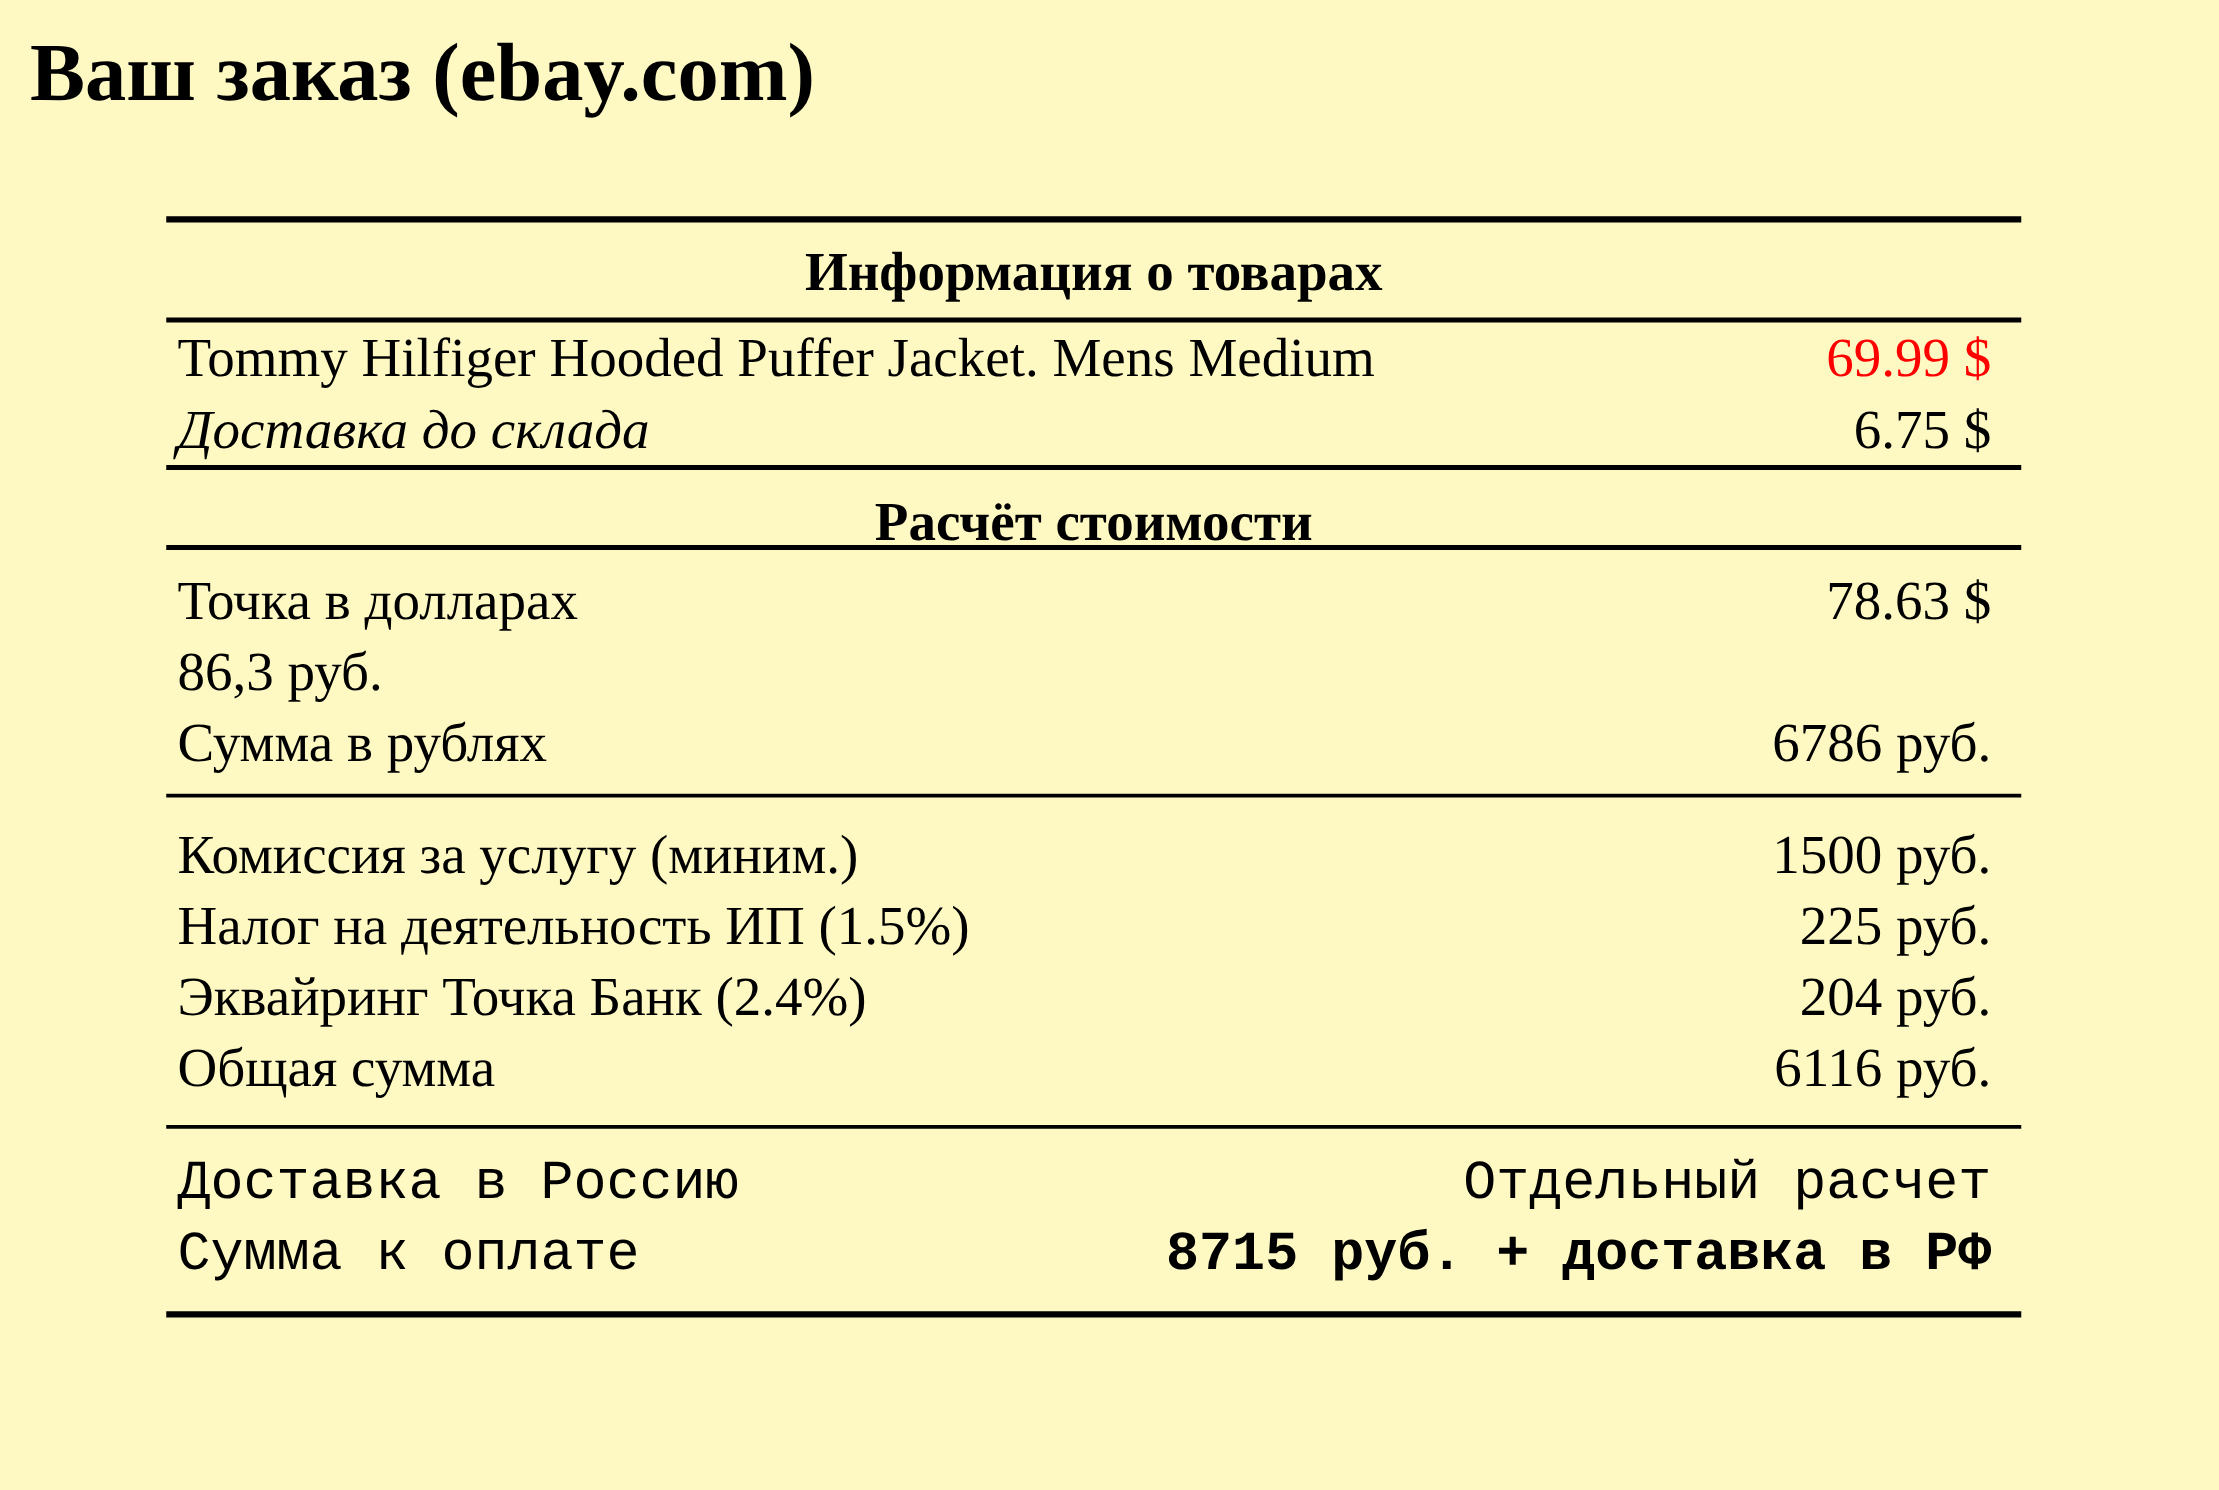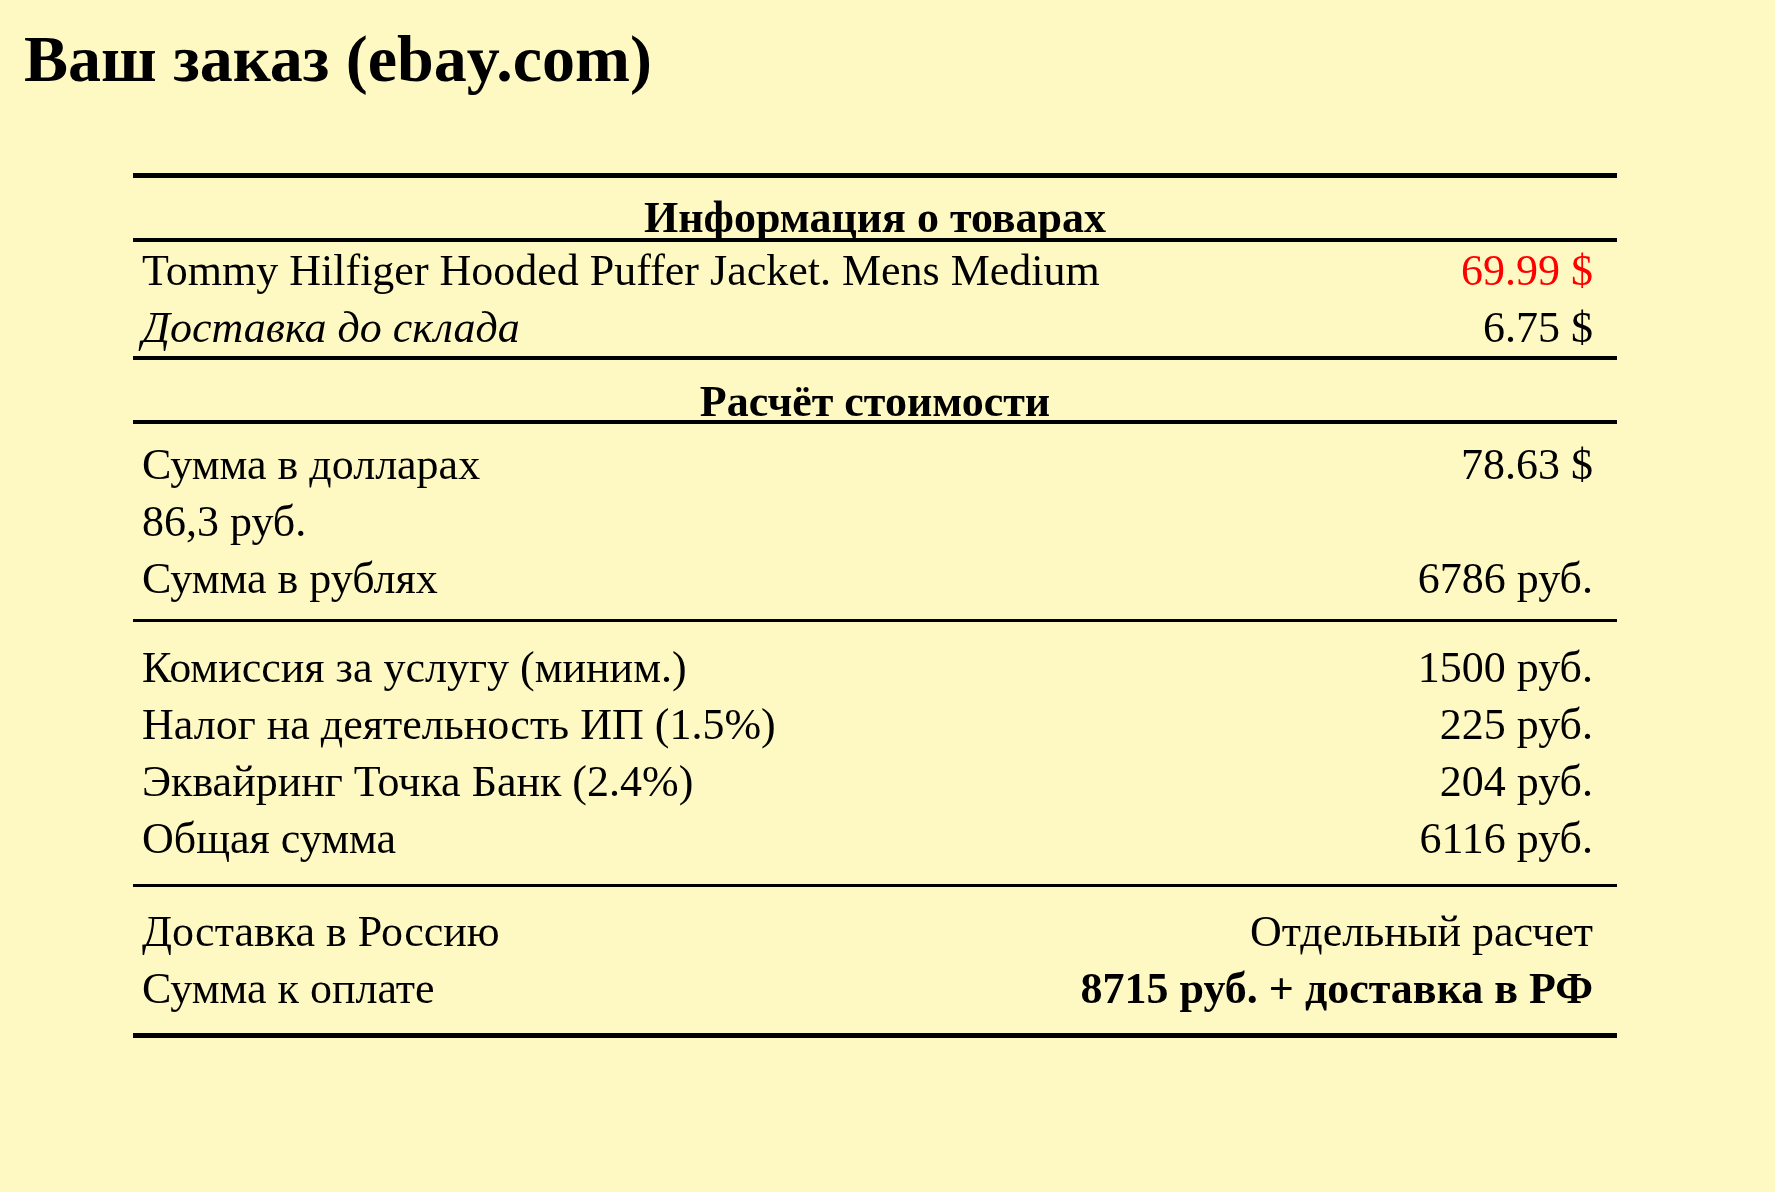--- a/index.html
+++ b/index.html
@@ -37,33 +37,33 @@
     width: 100%;
     background: #000000;
   }
   .rule-thick  { height: 5px; }
   .rule-medium { height: 4px; }
   .rule-thin   { height: 3px; }
   .section-header {
     font-size: 44px;
     font-weight: 700;
     text-align: center;
-    height: 60px;
+    height: 76px;
     line-height: 80px;
     white-space: nowrap;
   }
   .section-header.tall {
     height: 60px;
     line-height: 84px;
   }
   .rows { width: 100%; }
   .rows-products { padding: 0 0; }
   .rows-usd      { padding: 12px 0; }
   .rows-fees     { padding: 17px 0; }
-  .rows-final    { padding: 16px 0; }
+  .rows-final    { padding: 16px 0; font-family: Liberation Mono, monospace; }
   .row {
     display: flex;
     justify-content: space-between;
     align-items: baseline;
     font-size: 44px;
     line-height: 57px;
     padding: 0 24px 0 9px;
     white-space: nowrap;
   }
   .cell-label { text-align: left; }
@@ -99,21 +99,21 @@
     </div>
 
     <div class="rule rule-medium"></div>
 
     <div class="section-header tall">Расчёт стоимости</div>
 
     <div class="rule rule-medium"></div>
 
     <div class="rows rows-usd">
       <div class="row">
-        <span class="cell-label">Сумма в долларах</span>
+        <span class="cell-label">Точка в долларах</span>
         <span class="cell-value">78.63 $</span>
       </div>
       <div class="row">
         <span class="cell-value">86,3 руб.</span>
       </div>
       <div class="row">
         <span class="cell-label">Сумма в рублях</span>
         <span class="cell-value">6786 руб.</span>
       </div>
     </div>

